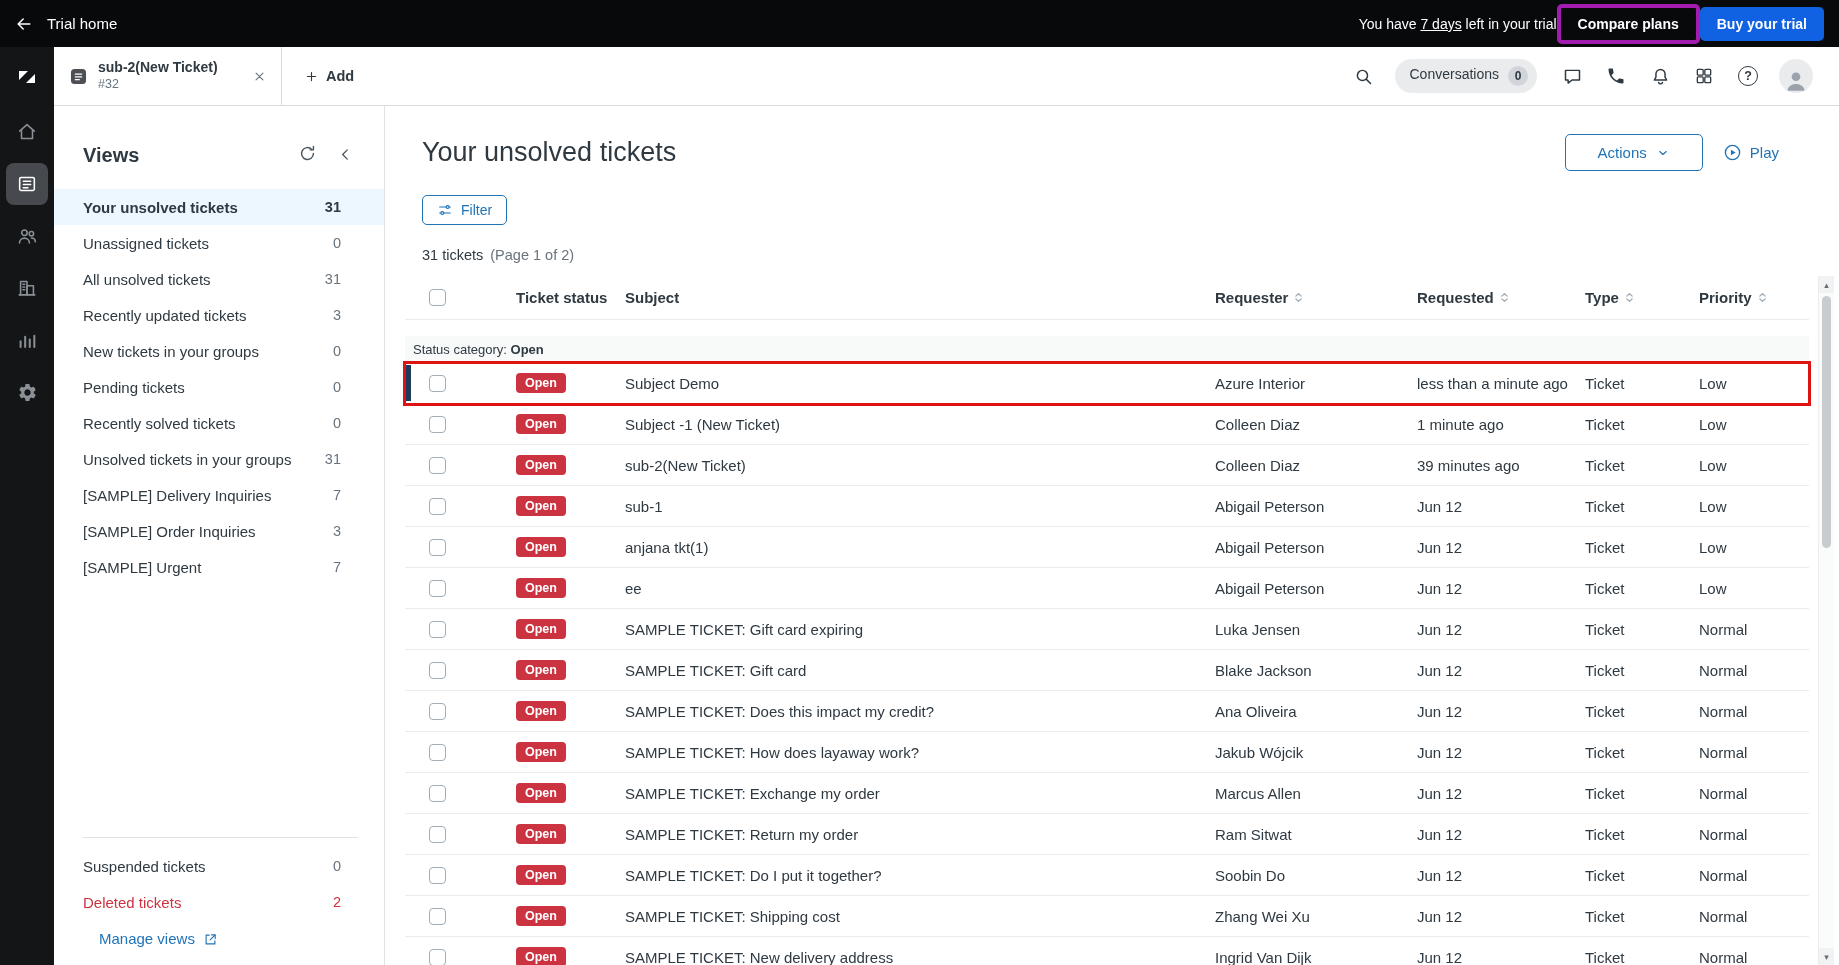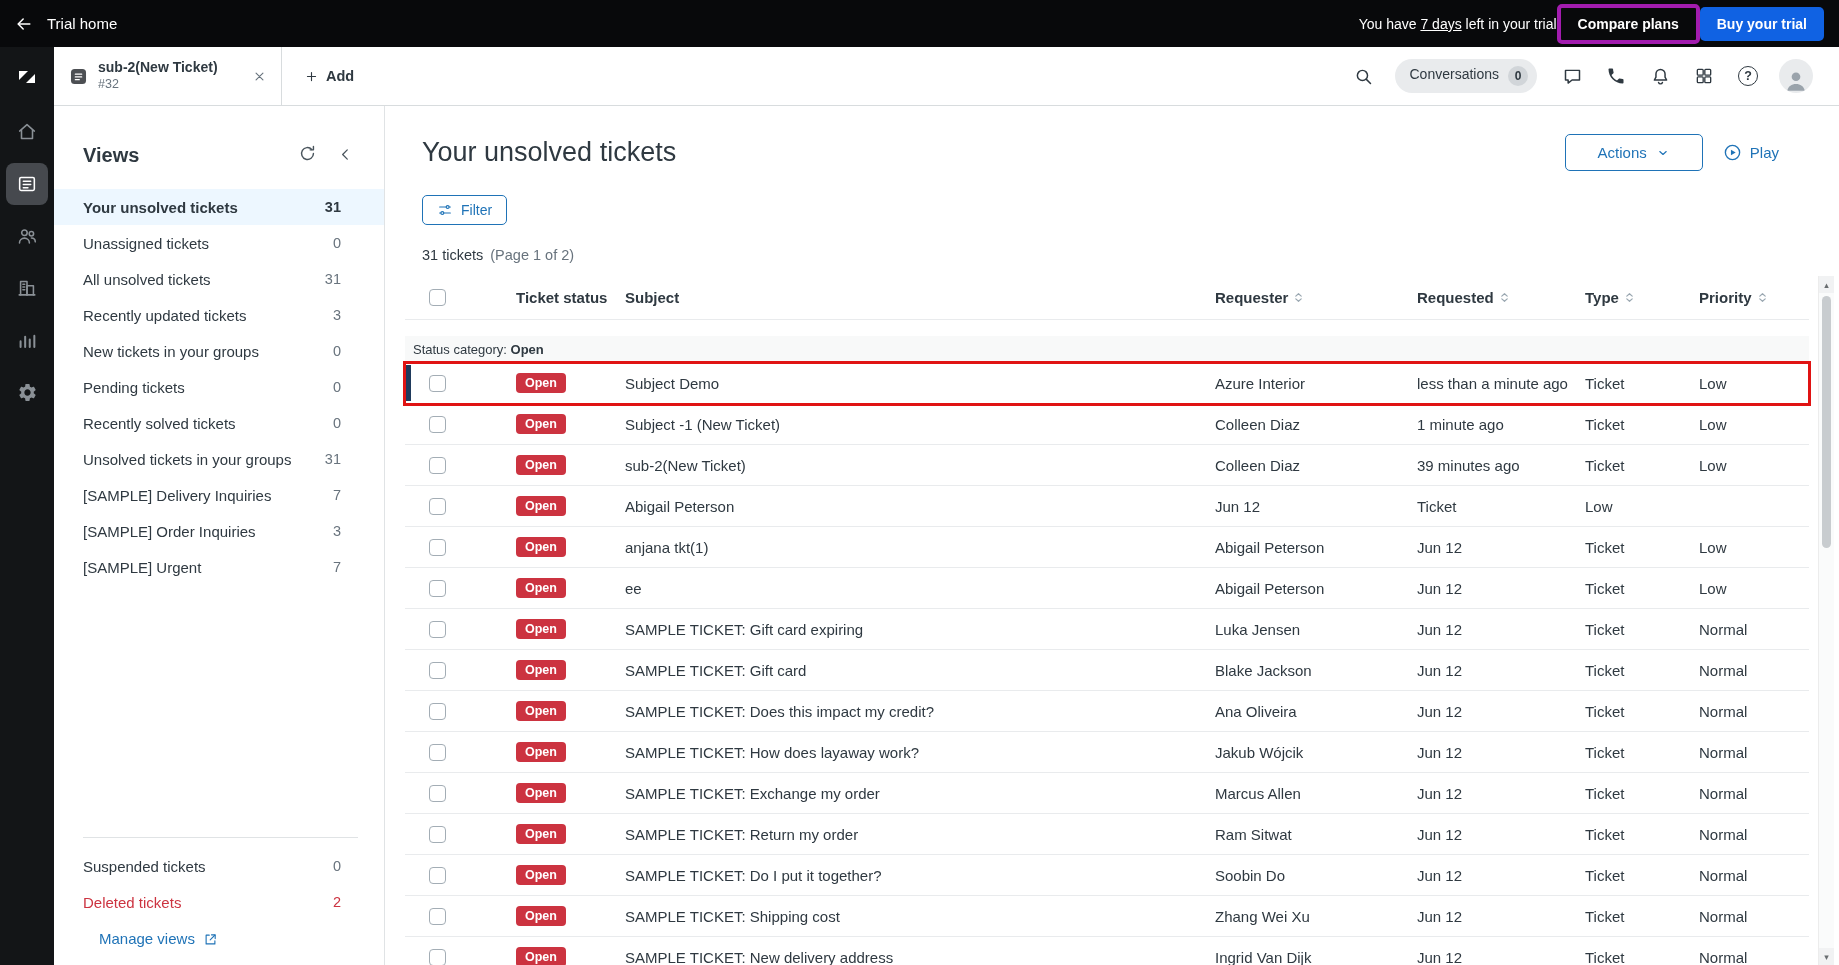--- a/index.html
+++ b/index.html
@@ -504,20 +504,21 @@
     <div class="cell">Colleen Diaz</div>
     <div class="cell">39 minutes ago</div>
     <div class="cell">Ticket</div>
     <div class="cell">Low</div>
   </div>
               <div class="t-grid t-row">
     <div class="cell-check">
                   <input type="checkbox" style="">
                 </div>
     <div class="cell cell-status"><span class="badge">Open</span></div>
+    <div class="cell">sub-1</div>
     <div class="cell">Abigail Peterson</div>
     <div class="cell">Jun 12</div>
     <div class="cell">Ticket</div>
     <div class="cell">Low</div>
   </div>
               <div class="t-grid t-row">
     <div class="cell-check">
                   <input type="checkbox" style="">
                 </div>
     <div class="cell cell-status"><span class="badge">Open</span></div>

